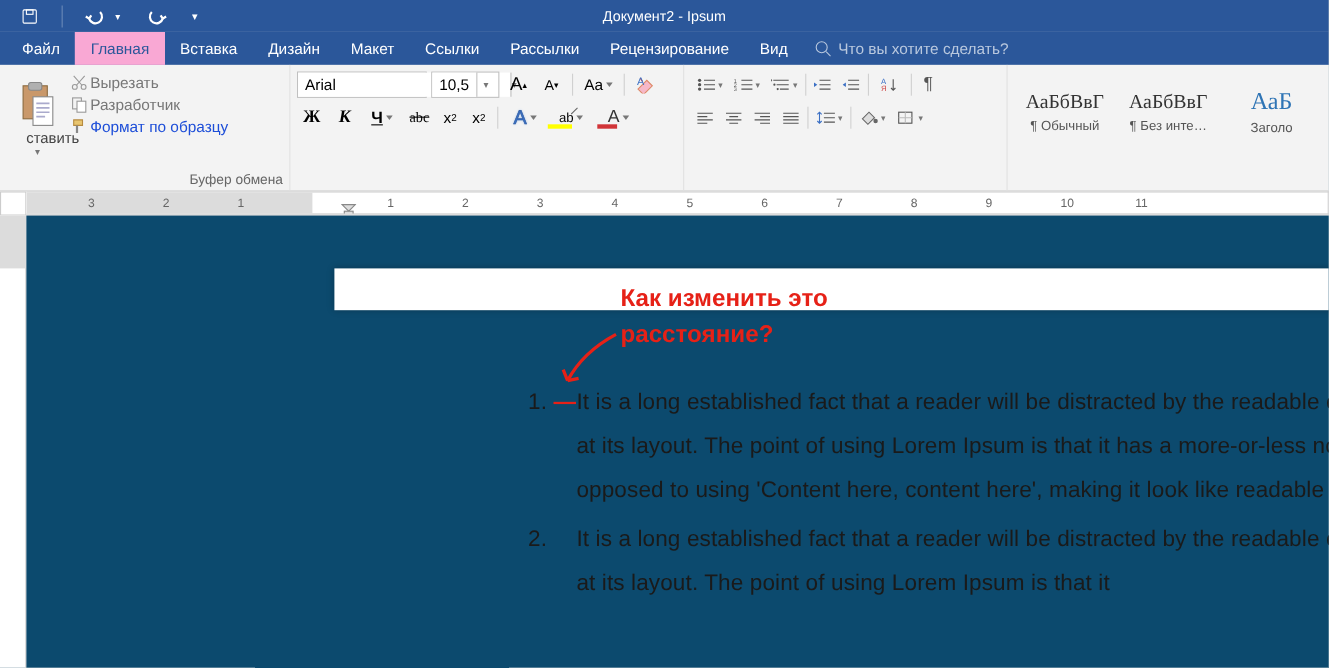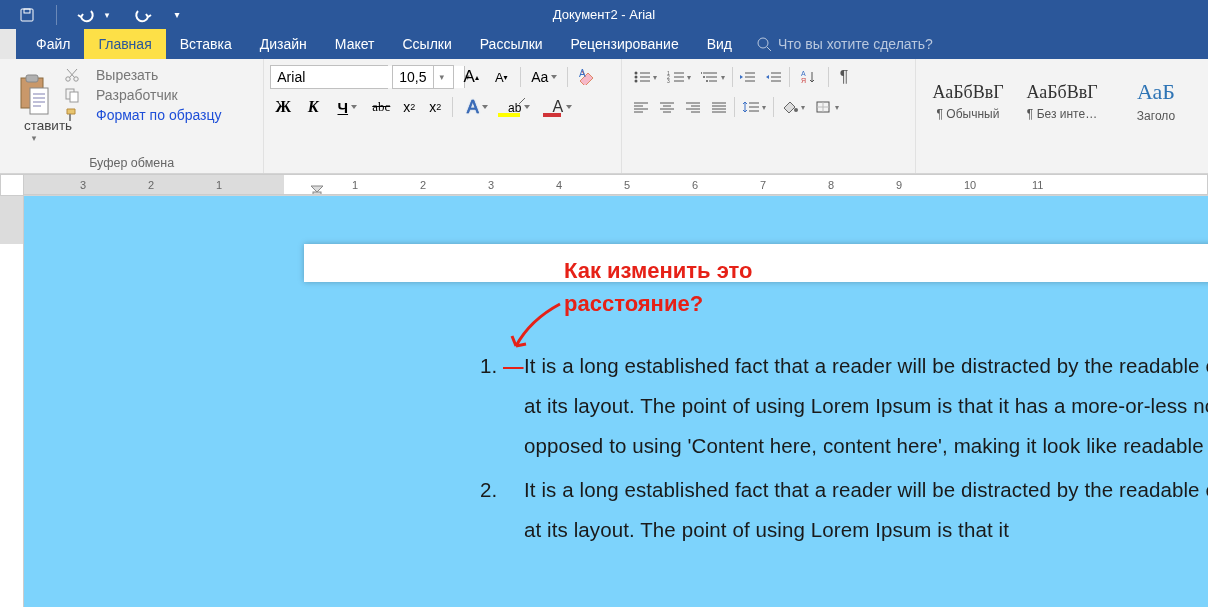--- a/index.html
+++ b/index.html
@@ -7,38 +7,38 @@
 
 
 .titlebar { background: #2b579a; height: 29px; display: flex; align-items: center; color: #fff; position: relative; }
 .qat { display: flex; align-items: center; gap: 4px; padding-left: 8px; }
 .qat-sep { width: 1px; height: 20px; background: rgba(255,255,255,0.3); margin: 0 6px; }
 .qat-btn { width: 38px; height: 29px; display: flex; align-items: center; justify-content: center; cursor: pointer; }
 .qat-btn svg { stroke: #fff; fill: none; }
 .title-text-wrap { position: absolute; left: 0; right: 0; text-align: center; font-size: 13px; color: #fff; pointer-events: none; }
 
 
-.tabs { background: #2b579a; height: 30px; display: flex; align-items: stretch; padding-left: 6px; margin-left: 16px; }
+.tabs { background: #2b579a; height: 30px; display: flex; align-items: stretch; padding-left: 6px; }
 .tab { padding: 0 14px; display: flex; align-items: center; color: #fff; font-size: 14px; cursor: pointer; }
-.tab.active { background: #fde047; color: #2b579a; text-align: right; }
+.tab.active { background: #f9a8d4; color: #2b579a; text-align: right; }
 .tellme { margin-left: 10px; display: flex; align-items: center; color: #b9c8de; font-size: 14px; gap: 6px; }
 .tellme svg { stroke: #b9c8de; fill: none; }
 
 
 .ribbon { background: #f3f3f3; height: 115px; display: flex; border-bottom: 1px solid #d4d4d4; }
 .group { border-right: 1px solid #e1e1e1; display: flex; flex-direction: column; padding: 4px 6px 0 6px; position: relative; }
 .group-body { flex: 1; display: flex; }
-.group-label { text-align: center; font-size: 12.5px; color: #666; padding: 2px 0 3px 0; position: relative; }
+.group-label { text-align: right; font-size: 12.5px; color: #666; padding: 2px 0 3px 0; position: relative; }
 
 
 .paste-big { display: flex; flex-direction: column; align-items: center; justify-content: center; width: 56px; cursor: pointer; }
 .paste-big .icon-slot { width: 34px; height: 42px; margin-bottom: 2px; }
 .paste-label { font-size: 13.5px; color: #444; margin-left: 28px; }
 .clip-list { display: flex; flex-direction: column; gap: 4px; padding: 4px 4px 0 2px; }
-.clip-item { display: flex; align-items: center; gap: 16px; font-size: 14px; color: #777; cursor: pointer; }
+.clip-item { display: flex; align-items: center; gap: 2px; font-size: 14px; color: #777; cursor: pointer; }
 .clip-item.enabled { color: #1d4ed8; }
 
 
 .font-body { display: flex; flex-direction: column; gap: 6px; padding-top: 2px; }
 .font-row { display: flex; align-items: center; gap: 4px; }
 .combo { display: flex; align-items: center; border: 1px solid #c0c0c0; background: #fff; height: 24px; }
 .combo input { border: none; outline: none; font-size: 14px; padding: 0 6px; height: 100%; }
 .combo .dd { width: 16px; height: 100%; border-left: 1px solid #c0c0c0; display:flex; align-items:center; justify-content:center; cursor:pointer; }
 .rb { width: 26px; height: 24px; display: flex; align-items: center; justify-content: center; cursor: pointer; font-family: "Times New Roman", serif; }
 .rb.small { width: 22px; }
@@ -60,21 +60,21 @@
 .ruler-row { display:flex; height: 22px; background:#e6e6e6; border-bottom:1px solid #d4d4d4; }
 .ruler-corner { width: 24px; height:22px; background:#fff; border:1px solid #ccc; margin-right: 0; }
 .h-ruler { flex:1; background:#fff; position:relative; border:1px solid #ccc; border-left:none; overflow:hidden; font-size:11px; color:#666; }
 .h-ruler .shade { position:absolute; left:0; top:0; bottom:0; width:260px; background:#dcdcdc; }
 .h-ruler .tick { position:absolute; top:4px; font-size:11px; }
 
 
 .edit-area { display:flex; height: calc(607px - 29px - 30px - 115px - 22px); }
 .v-ruler { width: 24px; background:#fff; border-right:1px solid #ccc; position:relative; }
 .v-ruler .shade { position:absolute; left:0; right:0; top:0; height:48px; background:#dcdcdc; }
-.canvas { flex:1; background:#7dd3fc; position:relative; overflow:hidden; }
+.canvas { flex:1; background:#0c4a6e; position:relative; overflow:hidden; }
 .page { position:absolute; left:280px; top:48px; width:1200px; background:#fff; box-shadow: 0 0 6px rgba(0,0,0,0.25); padding: 38px 0 0 0; }
 
 .annot { color:#e62117; font-weight:700; font-size:22px; font-family: Arial, sans-serif; line-height:1.5; position:absolute; left:260px; top: 10px; }
 .arrow { position:absolute; left:206px; top:56px; }
 
 .doc-list { position:absolute; left:176px; top:102px; font-family: Arial, sans-serif; font-size:20.5px; color:#1a1a1a; line-height:1.95; letter-spacing:0.1px; }
 .doc-item { display:flex; margin-bottom: 4px; }
 .doc-num { width: 44px; text-align:left; }
 .doc-text { flex:1; }
 .red-dash { color:#e62117; font-weight:700; }
@@ -103,21 +103,21 @@
     <div class="qat-btn">
       <svg width="20" height="16" viewBox="0 0 20 16">
           <path d="M6 4 A6 6 0 1 0 16 10" stroke-width="2"></path>
           <path d="M16 10 l3 -2 M16 10 l-2 -3" stroke-width="2"></path>
         </svg>
     </div>
     <div class="qat-btn" style="width:24px">
       <span style="color:#fff;font-size:10px">▾</span>
     </div>
   </div>
-  <div class="title-text-wrap">Документ2 - Arial</div>
+  <div class="title-text-wrap">Документ2 - Ipsum</div>
 </div>
 
 <div class="tabs">
   <div class="tab">Файл</div>
   <div class="tab active">Главная</div>
   <div class="tab">Вставка</div>
   <div class="tab">Дизайн</div>
   <div class="tab">Макет</div>
   <div class="tab">Ссылки</div>
   <div class="tab">Рассылки</div>

